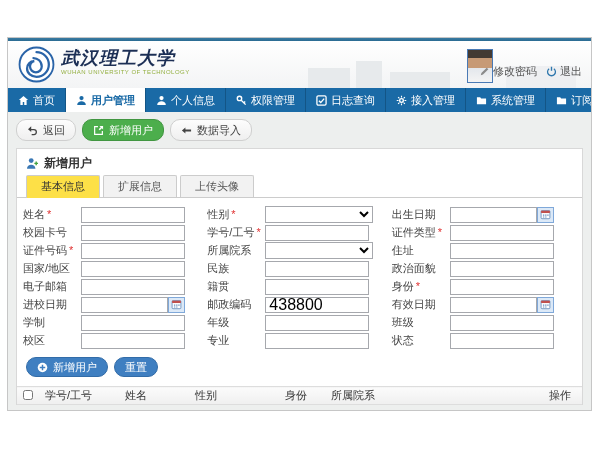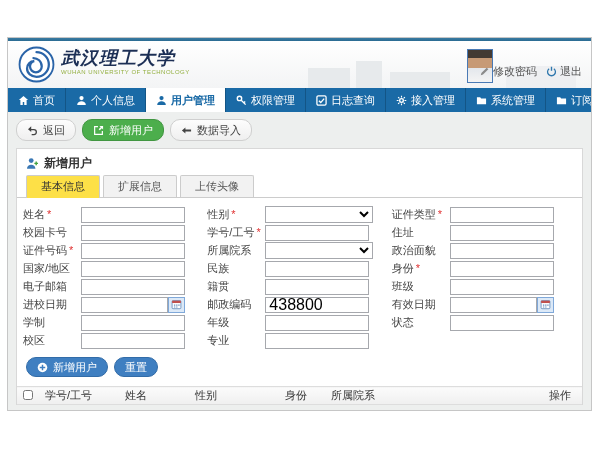--- a/index.html
+++ b/index.html
@@ -109,37 +109,37 @@
 
   <div class="nav">
       <div class="nav-item">
         <span class="nav-ic">
           <svg viewBox="0 0 12 12">
             <path d="M6 1 1 5.4h1.6V11h2.6V7.6h1.6V11h2.6V5.4H11z" fill="currentColor"></path>
           </svg>
         </span>
         <span>首页</span>
       </div>
-      <div class="nav-item">
+      <div class="nav-item active">
         <span class="nav-ic">
           <svg viewBox="0 0 12 12">
             <circle cx="6" cy="3.3" r="2.3" fill="currentColor"></circle>
             <path d="M1.3 11c0-2.9 2.3-4.1 4.7-4.1s4.7 1.2 4.7 4.1z" fill="currentColor"></path>
           </svg>
         </span>
-        <span>个人信息</span>
-      </div>
-      <div class="nav-item active">
+        <span>用户管理</span>
+      </div>
+      <div class="nav-item">
         <span class="nav-ic">
           <svg viewBox="0 0 12 12">
             <circle cx="6" cy="3.3" r="2.3" fill="currentColor"></circle>
             <path d="M1.3 11c0-2.9 2.3-4.1 4.7-4.1s4.7 1.2 4.7 4.1z" fill="currentColor"></path>
           </svg>
         </span>
-        <span>用户管理</span>
+        <span>个人信息</span>
       </div>
       <div class="nav-item">
         <span class="nav-ic">
           <svg viewBox="0 0 12 12">
             <circle cx="3.8" cy="3.8" r="2.4" fill="none" stroke="currentColor" stroke-width="1.5"></circle>
             <path d="M5.7 5.7 10.5 10.5M8.5 8.5l1.5-1.5" fill="none" stroke="currentColor" stroke-width="1.5"></path>
           </svg>
         </span>
         <span>权限管理</span>
       </div>
@@ -297,51 +297,64 @@
               <span class="flabel">年级</span>
               <input type="text" class="ftext" style="">
             </div>
             <div class="frow">
               <span class="flabel">专业</span>
               <input type="text" class="ftext" style="">
             </div>
           </div>
         <div class="fcol">
             <div class="frow">
+              <span class="flabel">出生日期</span>
+              <span class="fdate">
+                <input type="text" class="ftext" style="">
+                <button class="calbtn">
+                  <svg viewBox="0 0 12 12">
+                    <rect x="1.2" y="1.8" width="9.6" height="8.8" rx="1" fill="#fff" stroke="#6b90bd"></rect>
+                    <path d="M1.2 1.8h9.6v2.6H1.2z" fill="#c0504d"></path>
+                    <path d="M3.2 6.1h1.5v1.2H3.2zM5.6 6.1h1.5v1.2H5.6zM7.9 6.1h1.5v1.2H7.9zM3.2 8.1h1.5v1.2H3.2zM5.6 8.1h1.5v1.2H5.6z" fill="#6b90bd"></path>
+                  </svg>
+                </button>
+              </span>
+            </div>
+            <div class="frow">
               <span class="flabel">证件类型<span class="req">*</span></span>
               <input type="text" class="ftext" style="">
             </div>
             <div class="frow">
               <span class="flabel">住址</span>
               <input type="text" class="ftext" style="">
             </div>
             <div class="frow">
               <span class="flabel">政治面貌</span>
               <input type="text" class="ftext" style="">
             </div>
             <div class="frow">
               <span class="flabel">身份<span class="req">*</span></span>
-              <input type="text" class="ftext" style="">
-            </div>
-            <div class="frow">
-              <span class="flabel">班级</span>
               <input type="text" class="ftext" style="">
             </div>
             <div class="frow">
               <span class="flabel">有效日期</span>
               <span class="fdate">
                 <input type="text" class="ftext" style="">
                 <button class="calbtn">
                   <svg viewBox="0 0 12 12">
                     <rect x="1.2" y="1.8" width="9.6" height="8.8" rx="1" fill="#fff" stroke="#6b90bd"></rect>
                     <path d="M1.2 1.8h9.6v2.6H1.2z" fill="#c0504d"></path>
                     <path d="M3.2 6.1h1.5v1.2H3.2zM5.6 6.1h1.5v1.2H5.6zM7.9 6.1h1.5v1.2H7.9zM3.2 8.1h1.5v1.2H3.2zM5.6 8.1h1.5v1.2H5.6z" fill="#6b90bd"></path>
                   </svg>
                 </button>
               </span>
+            </div>
+            <div class="frow">
+              <span class="flabel">班级</span>
+              <input type="text" class="ftext" style="">
             </div>
             <div class="frow">
               <span class="flabel">状态</span>
               <input type="text" class="ftext" style="">
             </div>
           </div>
       </div>
       <div class="actions">
         <button class="btn btn-blue">
           <span class="ic">

